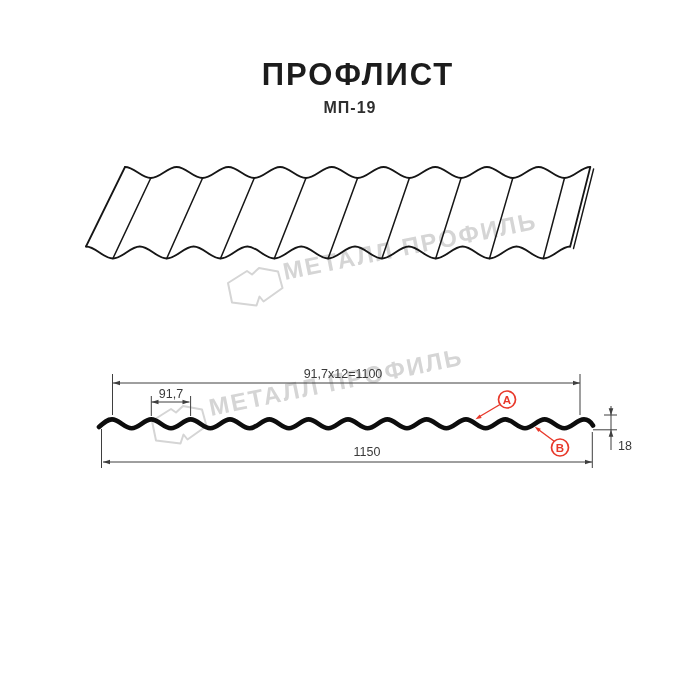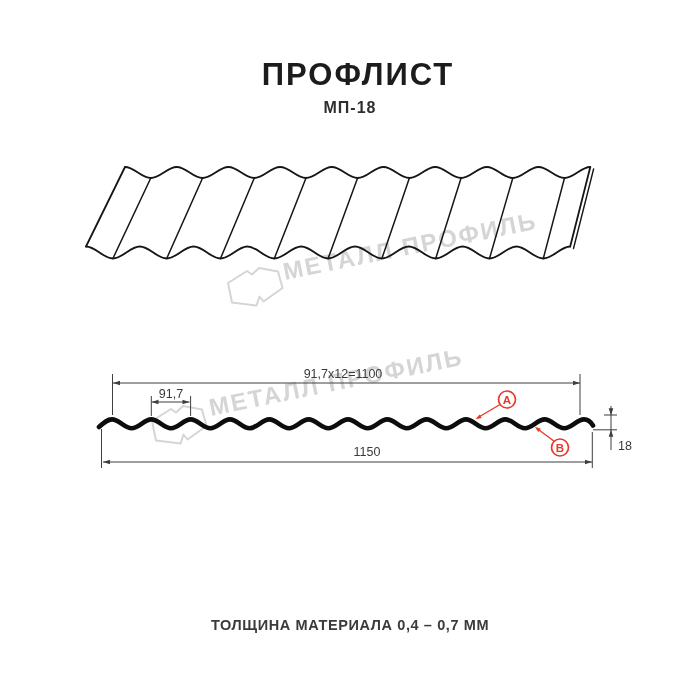--- a/index.html
+++ b/index.html
@@ -26,21 +26,21 @@
   }
   .dim-text{font-size:12.5px;fill:#3a3a3a;}
   .callout-letter{font-size:11.5px;font-weight:700;fill:#e8392b;}
 </style>
 </head>
 <body>
 
 <div class="stage">
 
   <div class="page-title">ПРОФЛИСТ</div>
-  <div class="product-code">МП-18</div>
+  <div class="product-code">МП-19</div>
 
   <svg width="700" height="700" viewBox="0 0 700 700">
 
     <g>
       <path d="M228,283 L247,271 L252,274.5 L259,268 L278,271.5 L282.5,288 L263.5,301.5 L259.5,296.5 L256.5,305.5 L232,302.5 Z" fill="none" stroke="#d5d5d5" stroke-width="2" stroke-linejoin="round"></path>
       <text class="wm-text" x="285" y="280" transform="rotate(-11.5 285 280)">МЕТАЛЛ ПРОФИЛЬ</text>
     </g>
     <g>
       <path d="M228,283 L247,271 L252,274.5 L259,268 L278,271.5 L282.5,288 L263.5,301.5 L259.5,296.5 L256.5,305.5 L232,302.5 Z" transform="translate(-76,138)" fill="none" stroke="#d5d5d5" stroke-width="2" stroke-linejoin="round"></path>
       <text class="wm-text" x="211" y="416" transform="rotate(-11.5 211 416)">МЕТАЛЛ ПРОФИЛЬ</text>
@@ -102,14 +102,13 @@
       <circle cx="507" cy="399.5" r="8.5" fill="#ffffff" stroke="#e8392b" stroke-width="1.7"></circle>
       <text class="callout-letter" x="507" y="403.5" text-anchor="middle">A</text>
     </g>
     <g>
       <line x1="554.5" y1="441.5" x2="537" y2="428.5" stroke="#e8392b" stroke-width="1.4"></line>
       <circle cx="560" cy="447.5" r="8.5" fill="#ffffff" stroke="#e8392b" stroke-width="1.7"></circle>
       <text class="callout-letter" x="560" y="451.5" text-anchor="middle">B</text>
     </g>
   </svg>
 
-  <div class="thickness-note">ТОЛЩИНА МАТЕРИАЛА 0,4 – 0,7 ММ</div>
 </div>
 
 </body></html>

